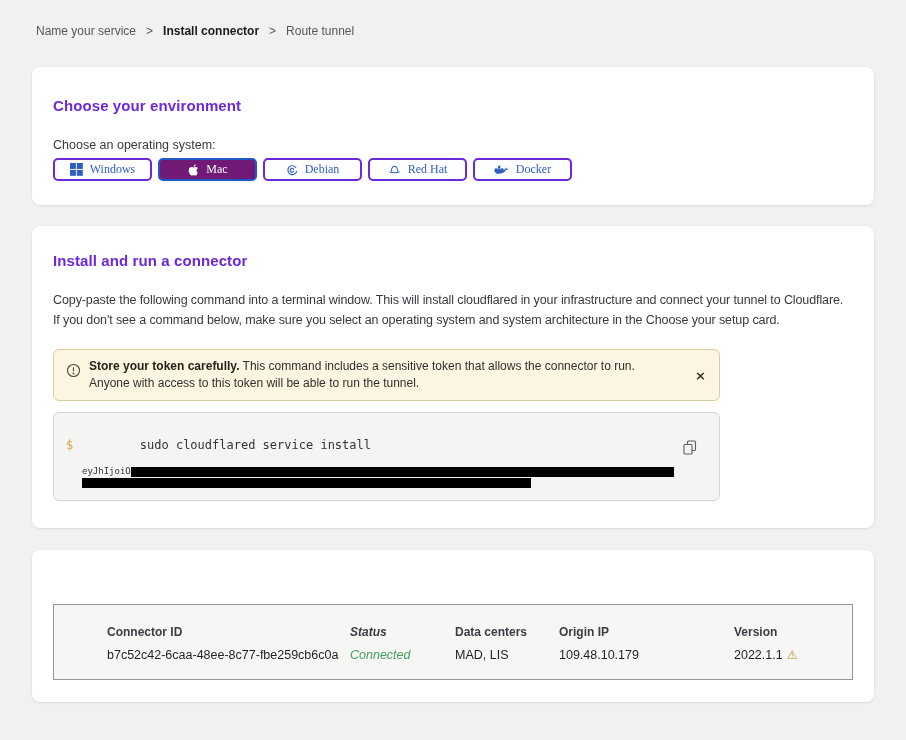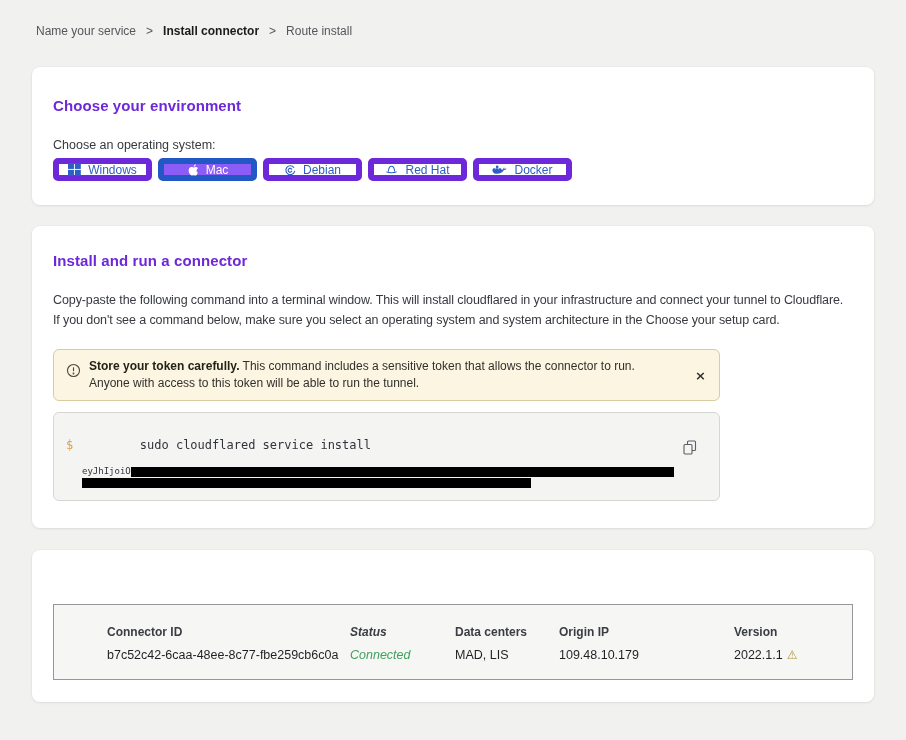--- a/index.html
+++ b/index.html
@@ -41,28 +41,28 @@
   .card-install { margin-top: 21px; padding: 26px 21px 27px 21px; }
   .card-connectors { margin-top: 22px; padding: 28px 21px 22px 21px; }
 
   
   .os-label { margin-top: 24px; font-size: 12.5px; color: #36393f; }
   .os-row { margin-top: 6px; display: flex; gap: 6px; }
   .os-btn {
     width: 99px; height: 23px;
     display: flex; align-items: center; justify-content: center; gap: 7px;
     background: #ffffff;
-    border: 6px solid #6d28d9;
+    border: 2px solid #6d28d9;
     border-radius: 5px;
     color: #2d5ec4;
     font-size: 12px;
-    font-family: Liberation Sans, sans-serif;
+    font-family: Liberation Serif, serif;
     cursor: pointer;
   }
-  .os-btn.selected { background: #8b5cf6; border-color: #2357c5; color: #ffffff; }
+  .os-btn.selected { background: #701a75; border-color: #2357c5; color: #ffffff; }
   .os-btn svg { display: block; }
 
   
   .desc {
     margin-top: 21px;
     font-size: 12.5px;
     line-height: 20px;
     color: #36393f;
     letter-spacing: -0.1px;
     max-width: 795px;
@@ -140,21 +140,21 @@
 </head>
 <body>
 
 <div class="page">
 
   <nav class="breadcrumb">
     <span class="crumb">Name your service</span>
     <span class="crumb-sep">&gt;</span>
     <span class="crumb current">Install connector</span>
     <span class="crumb-sep">&gt;</span>
-    <span class="crumb">Route install</span>
+    <span class="crumb">Route tunnel</span>
   </nav>
 
   <section class="card card-env">
     <h2>Choose your environment</h2>
     <div class="os-label">Choose an operating system:</div>
     <div class="os-row">
 
       <button class="os-btn">
         <span>
           <svg width="13" height="13" viewBox="0 0 14 14">

